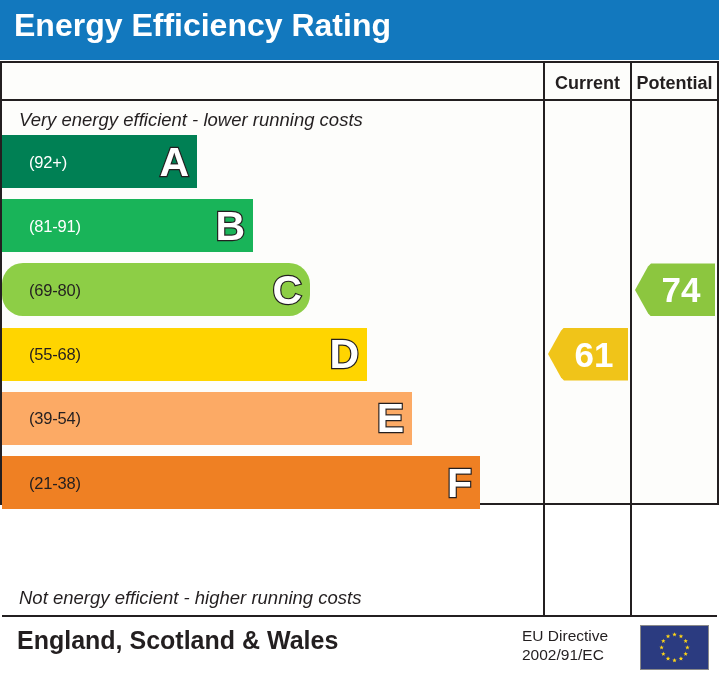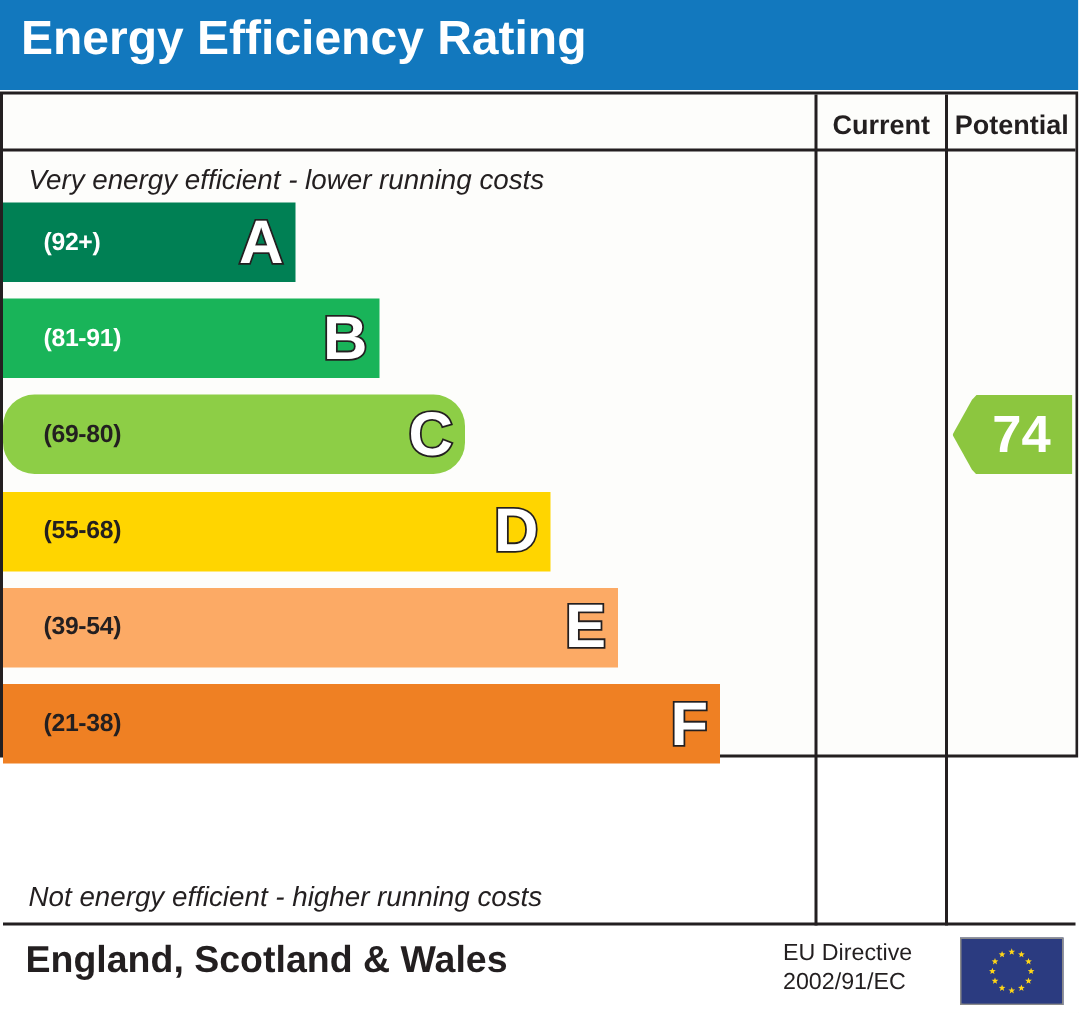--- a/index.html
+++ b/index.html
@@ -120,21 +120,21 @@
     left: 0;
     height: 53px;
     box-sizing: border-box;
   }
   .bar .range {
     position: absolute;
     left: 27px;
     top: 50%;
     transform: translateY(-50%);
     font-size: 16.5px;
-    font-weight: bold;
+    font-weight: normal;
     color: #ffffff;
     white-space: nowrap;
     letter-spacing: -0.2px;
   }
   .bar.dark-label .range { color: #231f20; }
 
   .bar .letter {
     position: absolute;
     right: 8px;
     top: 50%;
@@ -256,20 +256,23 @@
       <div class="bar dark-label" style="width: 410px; background: rgb(252, 170, 101); top: 256.8px;">
         <span class="range">(39-54)</span>
         <span class="letter">E</span>
       </div>
       <div class="bar dark-label" style="width: 478px; background: rgb(239, 128, 35); top: 321px;">
         <span class="range">(21-38)</span>
         <span class="letter">F</span>
       </div>
     </div>
 
+    <div class="arrow" id="arrow-current" style="background: rgb(240, 196, 25); left: 546px; width: 80px; top: 264.6px;">
+      <span class="val">61</span>
+    </div>
     <div class="arrow" id="arrow-potential" style="background: rgb(140, 198, 63); left: 633px; width: 80px; top: 200.4px;">
       <span class="val">74</span>
     </div>
 
     <div class="footer-region">
       <div class="footer-title">England, Scotland &amp; Wales</div>
       <div class="eu-directive">
         <div>EU Directive</div>
         <div>2002/91/EC</div>
       </div>

